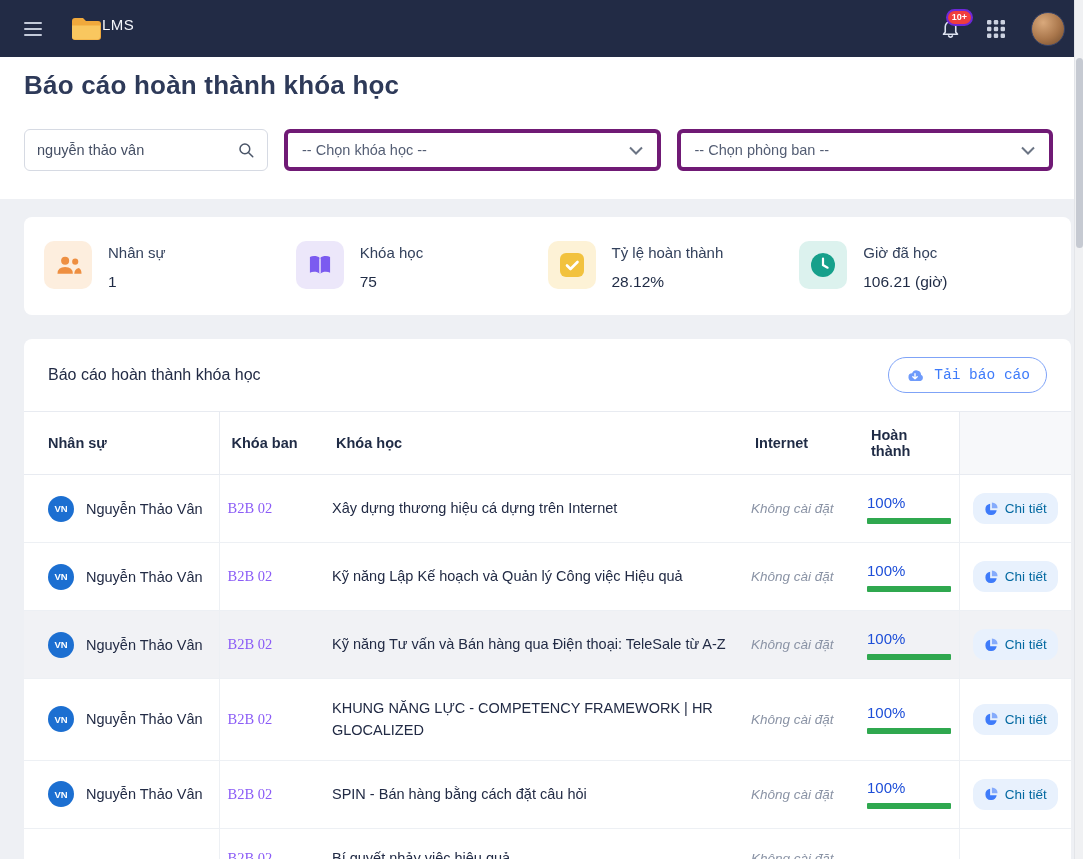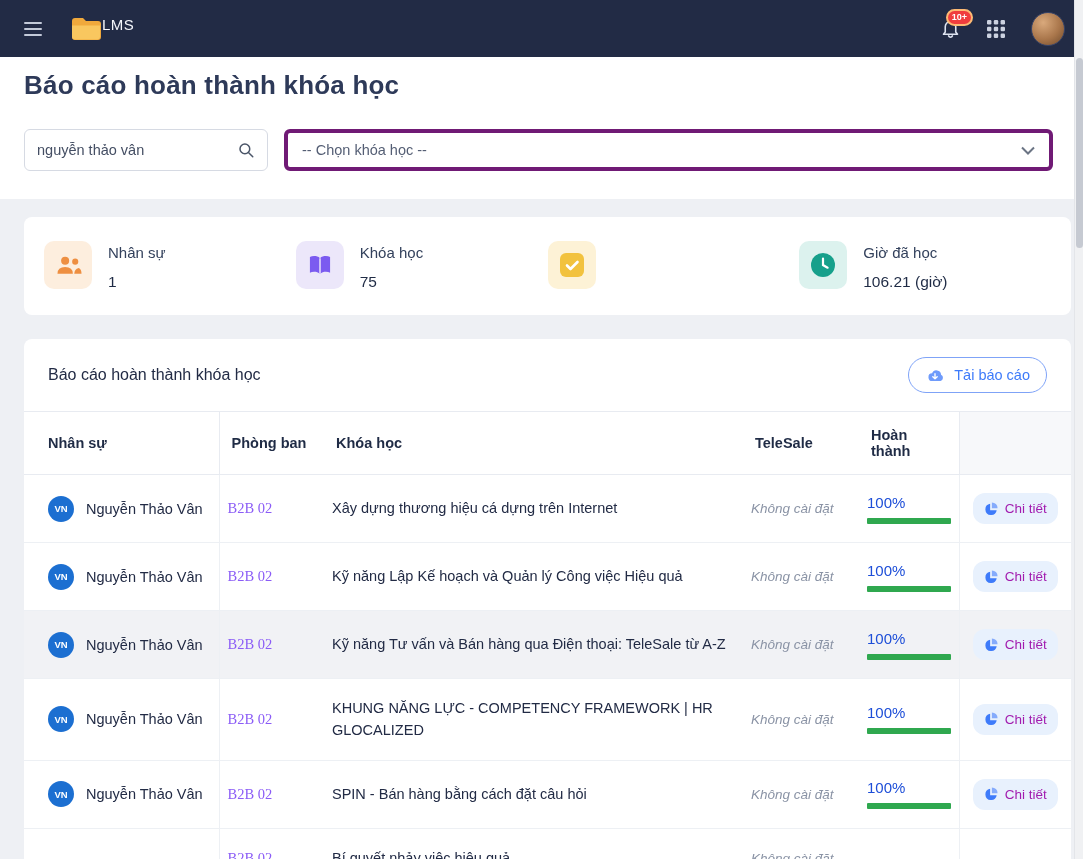--- a/index.html
+++ b/index.html
@@ -21,21 +21,21 @@
   .hamburger { background:none; border:none; cursor:pointer; display:flex; flex-direction:column; gap:4px; padding:4px 2px; }
   .hamburger span { display:block; width:18px; height:2px; background:#c3cad9; border-radius:1px; }
   .brand { display:flex; }
   .brand-label { color:#f4f6fb; font-size:15px; letter-spacing:.5px; }
   .nav-right { display:flex; align-items:center; gap:26px; }
   .bell-wrap { position:relative; background:none; border:none; cursor:pointer; }
   .nbadge {
     position:absolute; top:-8px; right:-12px;
     background:#f03d3d; color:#fff; font-size:9px; font-weight:bold;
     border-radius:9px; padding:2px 4px; line-height:1; min-width:18px; text-align:center;
-    border:2px solid #fdba74;
+    border:2px solid #6d28d9;
   }
   .grid-btn { background:none; border:none; cursor:pointer; display:flex; }
   .avatar {
     width:34px; height:34px; border-radius:50%;
     background: radial-gradient(circle at 35% 30%, #d9a97c 0%, #a9764b 55%, #6e4a2c 100%);
     border:1px solid #3a4568; cursor:pointer;
   }
   
   .header-section { background:#fff; padding:13px 24px 28px; }
   .page-title { font-size:26px; font-weight:600; color:#2e3a59; letter-spacing:.2px; }
@@ -78,21 +78,21 @@
     background:#fff; border-radius:8px;
     margin:24px 12px 0 24px;
     overflow:hidden;
   }
   .card-header { display:flex; align-items:center; justify-content:space-between; padding:18px 24px; }
   .card-title { font-size:16px; font-weight:500; color:#222b45; }
   .download-btn {
     display:flex; align-items:center; gap:9px;
     background:#fff; border:1px solid #7fa3f7; color:#3e7bfa;
     font-size:14.5px; padding:9px 16px; border-radius:18px; cursor:pointer;
-    font-family:Liberation Sans, sans-serif;
+    font-family:Liberation Mono, monospace;
   }
   table { width:100%; border-collapse:collapse; table-layout:fixed; font-size:14.5px; }
   col.c1{width:195px;} col.c2{width:105px;} col.c3{width:auto;}
   col.c4{width:116px;} col.c5{width:100px;} col.c6{width:112px;}
   thead th {
     text-align:left; font-weight:700; color:#1f2b45; font-size:14.5px;
     padding:15px 12px; border-top:1px solid #e8ebf1; border-bottom:1px solid #e8ebf1;
     background:#fff;
   }
   thead th:first-child { padding-left:24px; border-right:1px solid #e8ebf1; }
@@ -109,21 +109,21 @@
   }
   .staff-name { color:#222b45; vertical-align:middle; }
   .c-dept { color:#8b5cf6;font-family:Liberation Serif, serif; }
   .c-course { color:#222b45; line-height:1.55; }
   .c-deadline { font-style:italic; color:#8a93a5; font-size:13.5px; }
   .pct { font-size:15px; color:#1d4ed8; }
   .bar { margin-top:7px; height:6px; background:#e6e9ef; border-radius:1px; overflow:hidden; }
   .bar .fill { display:block; height:100%; width:100%; background:#2fa84f; }
   .detail-btn {
     display:inline-flex; align-items:center; gap:7px;
-    background:#e8f1fd; border:none; color:#a21caf;
+    background:#e8f1fd; border:none; color:#0369a1;
     font-size:13.5px; padding:8px 11px; border-radius:12px; cursor:pointer;
     font-family:"Liberation Sans", sans-serif;
   }
   
   .scrollbar {
     position:absolute; top:0; right:0; width:9px; height:859px;
     background:#f0f1f3; border-left:1px solid #e3e5e9;
   }
   .scrollbar .thumb {
     position:absolute; top:58px; left:1px; width:7px; height:190px;
@@ -186,20 +186,28 @@
       <input type="text" value="nguyễn thảo vân" style="">
       <span class="s-icon">
         <svg width="18" height="18" viewBox="0 0 24 24" fill="none" stroke="#4a5568" stroke-width="2" stroke-linecap="round">
           <circle cx="10.5" cy="10.5" r="6.5"></circle>
             <line x1="15.6" y1="15.6" x2="21" y2="21"></line>
         </svg>
       </span>
     </div>
     <div class="select">
       <span>-- Chọn khóa học --</span>
+      <span style="display:flex;">
+        <svg width="14" height="9" viewBox="0 0 14 9" fill="none" stroke="#6b7484" stroke-width="2">
+            <path d="M1 1.5 l6 6 6-6"></path>
+          </svg>
+      </span>
+    </div>
+    <div class="select">
+      <span>-- Chọn phòng ban --</span>
       <span style="display:flex;">
         <svg width="14" height="9" viewBox="0 0 14 9" fill="none" stroke="#6b7484" stroke-width="2">
             <path d="M1 1.5 l6 6 6-6"></path>
           </svg>
       </span>
     </div>
   </div>
 </section>
 
 <section class="stats-card">
@@ -229,20 +237,24 @@
       <div class="stat-value">75</div>
     </div>
   </div>
   <div class="stat">
     <span class="stat-icon yellow">
       <svg width="26" height="26" viewBox="0 0 26 26">
         <rect x="1" y="1" width="24" height="24" rx="6" fill="#f2c23e"></rect>
         <path d="M8 13.5 l3.5 3.5 L18.5 10" stroke="#fff" stroke-width="2.6" fill="none" stroke-linecap="round" stroke-linejoin="round"></path>
       </svg>
     </span>
+    <div>
+      <div class="stat-label">Tỷ lệ hoàn thành</div>
+      <div class="stat-value">28.12%</div>
+    </div>
   </div>
   <div class="stat">
     <span class="stat-icon teal">
       <svg width="26" height="26" viewBox="0 0 26 26">
         <circle cx="13" cy="13" r="12" fill="#16a08b"></circle>
         <path d="M13 6.5 V13 l4.6 2.7" stroke="#fff" stroke-width="2.2" fill="none" stroke-linecap="round"></path>
       </svg>
     </span>
     <div>
       <div class="stat-label">Giờ đã học</div>
@@ -269,23 +281,23 @@
         <col class="c1">
         <col class="c2">
         <col class="c3">
         <col class="c4">
         <col class="c5">
         <col class="c6">
       </colgroup>
     <thead>
       <tr>
         <th>Nhân sự</th>
-        <th>Phòng ban</th>
+        <th>Khóa ban</th>
         <th>Khóa học</th>
-        <th>TeleSale</th>
+        <th>Internet</th>
         <th>Hoàn thành</th>
         <th></th>
       </tr>
     </thead>
     <tbody>
 
       <tr>
         <td class="c-staff"><span class="avatar-badge">VN</span><span class="staff-name">Nguyễn Thảo Vân</span></td>
         <td class="c-dept">B2B 02</td>
         <td class="c-course">Xây dựng thương hiệu cá dựng trên Internet</td>

